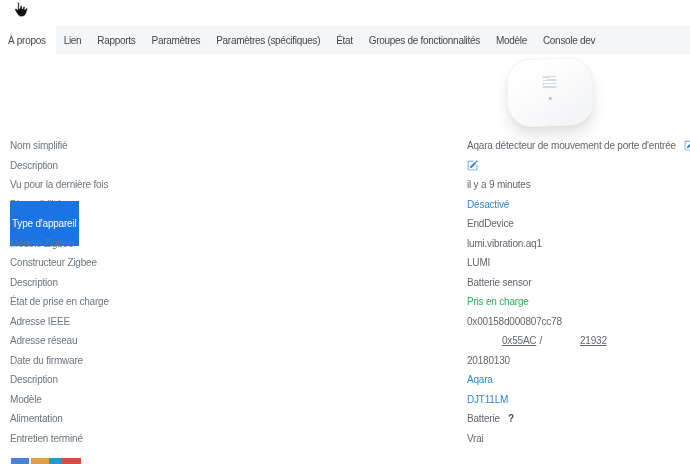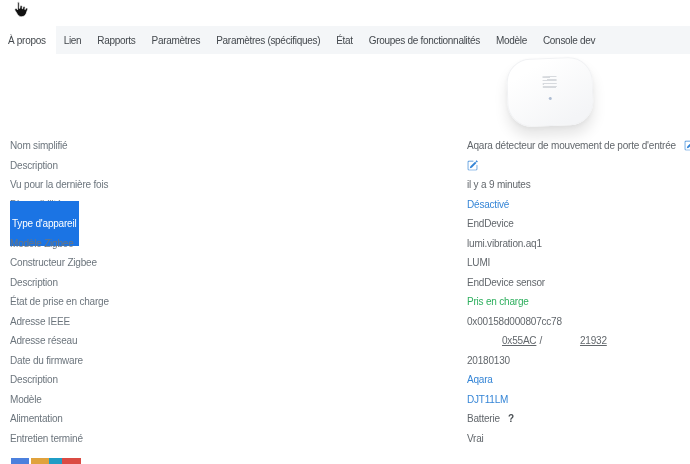--- a/index.html
+++ b/index.html
@@ -156,21 +156,21 @@
     <div class="frow">
       <div class="flabel">Constructeur Zigbee</div>
       <div class="fvalue">
           <span>LUMI</span>
         </div>
     </div>
 
     <div class="frow">
       <div class="flabel">Description</div>
       <div class="fvalue">
-          <span>EndDevice sensor</span>
+          <span>Batterie sensor</span>
         </div>
     </div>
 
     <div class="frow">
       <div class="flabel">État de prise en charge</div>
       <div class="fvalue">
           <span class="green">Pris en charge</span>
         </div>
     </div>
 

